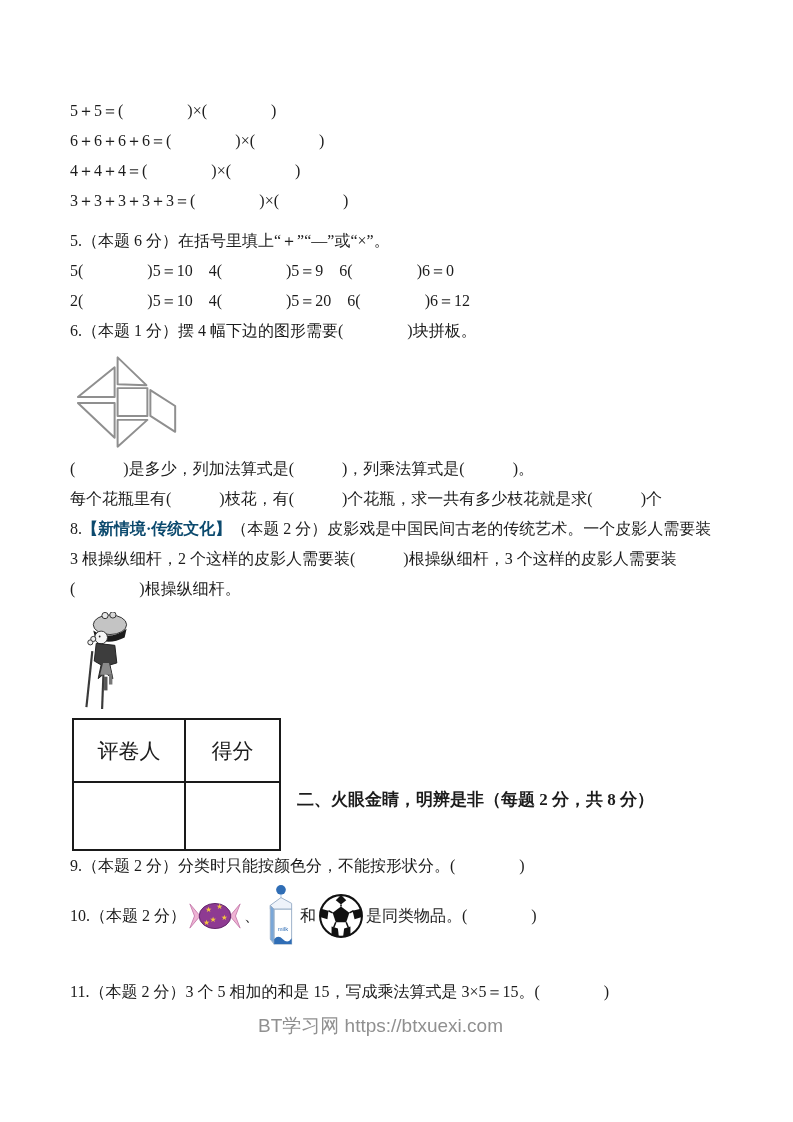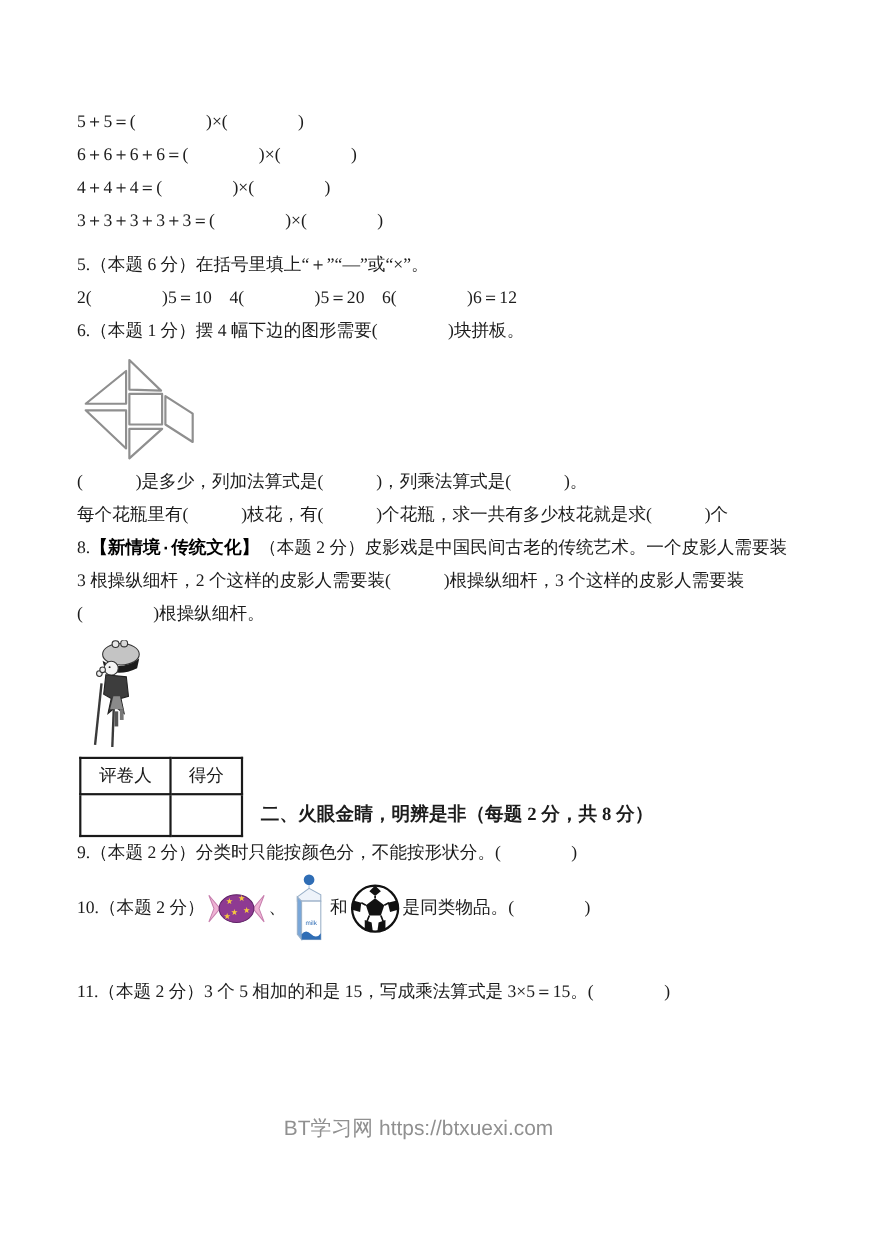--- a/index.html
+++ b/index.html
@@ -2,29 +2,29 @@
 <html><head>
 <meta charset="utf-8">
 <style>
   html,body{margin:0;padding:0;}
   .sheet{
     width:761px;height:1122px;position:relative;background:#ffffff;overflow:hidden;
     font-family:"Liberation Serif","DejaVu Serif",serif;color:#1c1c1c;
   }
   .content{padding:96px 38px 0 70px;font-size:16px;line-height:30px;}
   .line{white-space:pre;height:30px;}
-  .tag{color:#000000;font-weight:bold;font-family:Liberation Mono, monospace;}
+  .tag{color:#0c4a6e;font-weight:bold;}
   .fig-tangram{margin:8px 0 0 -5px;height:100px;}
   .q7row{display:flex;align-items:center;height:100px;}
   .q7row .label{flex:0 0 auto;}
   .vase{margin-right:22px;}
   .fig-puppet{margin:8px 0 0 8px;height:98px;}
   .tablerow{display:flex;align-items:center;margin-top:8px;}
   .score-table{border-collapse:collapse;margin-left:2px;}
-  .score-table td{border:2px solid #1a1a1a;text-align:center;font-size:16px;padding:0;}
+  .score-table td{border:2px solid #1a1a1a;text-align:center;font-size:21px;padding:15px;}
   .score-table .hrow td{width:63px;height:31px;}
   .score-table .hrow td:first-child{width:80px;}
   .score-table .brow td{height:36px;}
   .section-title{font-weight:bold;font-size:17px;margin-left:16px;margin-top:30px;}
   .q10row{display:flex;align-items:center;height:66px;margin-top:2px;white-space:pre;}
   .q10row svg{flex:0 0 auto;margin:0 2px;}
   .mt10{margin-top:10px;}
   .mt12{margin-top:28px;}
   .mt14{}
   .footer{
@@ -73,20 +73,21 @@
 
 <div class="sheet">
   <div class="content">
 
     <div class="line">5＋5＝(　　　　)×(　　　　)</div>
     <div class="line">6＋6＋6＋6＝(　　　　)×(　　　　)</div>
     <div class="line">4＋4＋4＝(　　　　)×(　　　　)</div>
     <div class="line">3＋3＋3＋3＋3＝(　　　　)×(　　　　)</div>
 
     <div class="line mt10">5.（本题 6 分）在括号里填上“＋”“—”或“×”。</div>
+    <div class="line">5(　　　　)5＝10　4(　　　　)5＝9　6(　　　　)6＝0</div>
     <div class="line">2(　　　　)5＝10　4(　　　　)5＝20　6(　　　　)6＝12</div>
 
     <div class="line">6.（本题 1 分）摆 4 幅下边的图形需要(　　　　)块拼板。</div>
 
     <div class="fig-tangram">
       <svg viewBox="0 0 135 100" width="134" height="100" fill="#ffffff" stroke="#8f8f8f" stroke-width="2" stroke-linejoin="round">
         <polygon points="53,3 53,30 82,31"></polygon>
         <polygon points="13,43 50,13 50,43"></polygon>
         <polygon points="13,49 50,49 50,84"></polygon>
         <polygon points="53,34 83,34 83,62 53,62"></polygon>

